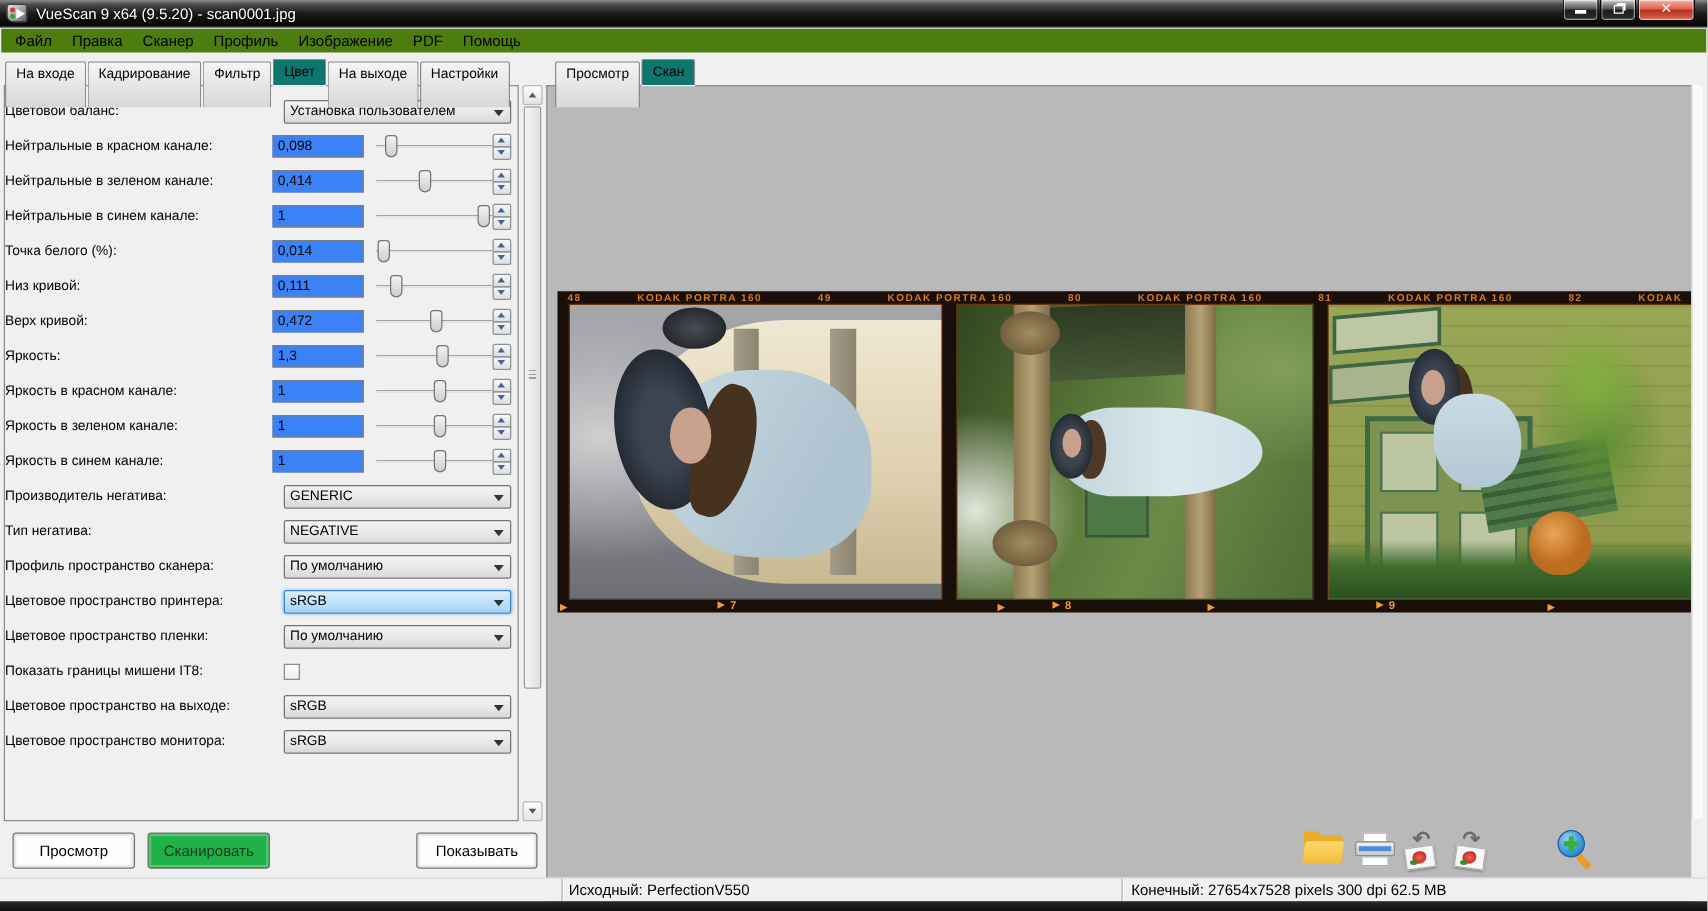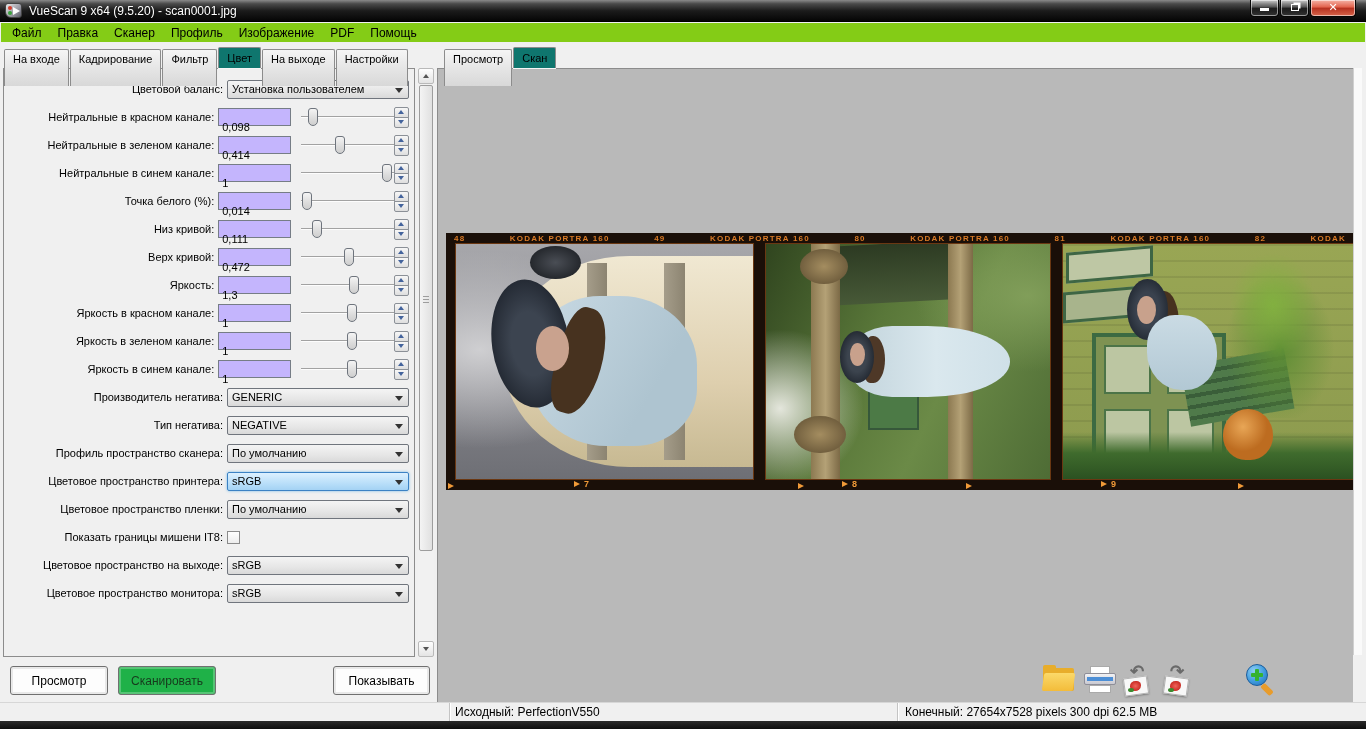--- a/index.html
+++ b/index.html
@@ -25,40 +25,40 @@
     background:linear-gradient(rgba(255,255,255,.55),rgba(255,255,255,.15) 45%,rgba(0,0,0,.35) 50%,rgba(120,120,120,.35));
     box-shadow:inset 0 0 0 1px rgba(255,255,255,.5); width:29px; }
   .win-btn.close { width:46px;
     background:linear-gradient(#f5b3a6,#e2614b 45%,#b5301f 50%,#d8644a);
     box-shadow:inset 0 0 0 1px rgba(255,255,255,.55); }
   .win-btn .sq { display:inline-block; width:8px; height:7px; border:1px solid #fff; background:transparent;
     box-shadow:2px -2px 0 -0.5px #fff; margin-top:4px; }
   .win-btn .mn { display:inline-block; width:9px; height:3px; background:#fff; margin-top:8px; }
 
   
-  .menubar { position:absolute; left:1px; top:23px; width:1364px; height:19px; background:#84cc16;
+  .menubar { position:absolute; left:1px; top:23px; width:1364px; height:19px; background:#4d7c0f;
     display:flex; align-items:flex-end; padding-left:3px; }
   .menu-item { font-size:12px; color:#000; padding:2px 8px; }
 
   
   .tab { font-size:11px; padding:3px 8px 3px 8px; margin-right:1px; color:#000;
     background:linear-gradient(#f5f5f5,#e3e3e3 60%,#d8d8d8); border:1px solid #8c8c8c; border-bottom:none;
     border-radius:2px 2px 0 0; position:relative; top:2px; height:37px; }
   .tab.active { background:#0f766e; top:0; height:21px; padding-top:4px; z-index:5;
     box-shadow:0 1px 0 #f6f6f6; }
   .left-tabs { position:absolute; left:4px; top:47px; display:flex; height:21px; z-index:4; }
   .right-tabs { position:absolute; left:444px; top:47px; display:flex; height:21px; z-index:4; }
 
   
   .panel-box { position:absolute; left:3px; top:68px; width:412px; height:589px;
     border:1px solid #8c8c8c; background:#f0f0f0; overflow:hidden; padding-top:6px; }
   .row { display:flex; align-items:center; height:28px; font-size:11px; position:relative; }
-  .lbl { width:223px; text-align:right; padding-right:4px; color:#000; }
-  .txt { width:76px; height:18px; border:1px solid #767d86; background:#c4b5fd; font-size:11px;
-    padding:12px 3px 0 3px; }
+  .lbl { width:223px; text-align:left; padding-right:4px; color:#000; }
+  .txt { width:76px; height:18px; border:1px solid #767d86; background:#3b82f6; font-size:11px;
+    padding:2px 3px 0 3px; }
   .slider { width:96px; height:18px; margin-left:10px; position:relative; }
   .slider .track { position:absolute; left:0; right:0; top:8px; height:2px; background:#a2a2a2;
     border-bottom:1px solid #fdfdfd; }
   .slider .thumb { position:absolute; top:0; width:10px; height:18px;
     background:linear-gradient(#f4f4f4,#dcdcdc 60%,#cfcfcf); border:1px solid #6e747d;
     border-radius:3px 3px 5px 5px; transform:translateX(-50%); }
   .spinner { margin-left:auto; margin-right:5px; width:16px; height:21px; display:flex; flex-direction:column; }
   .spin-btn { flex:1; border:1px solid #8b9097; background:linear-gradient(#f7f7f7,#dedede);
     display:flex; align-items:center; justify-content:center; }
   .spin-btn.up { border-radius:2px 2px 0 0; }

